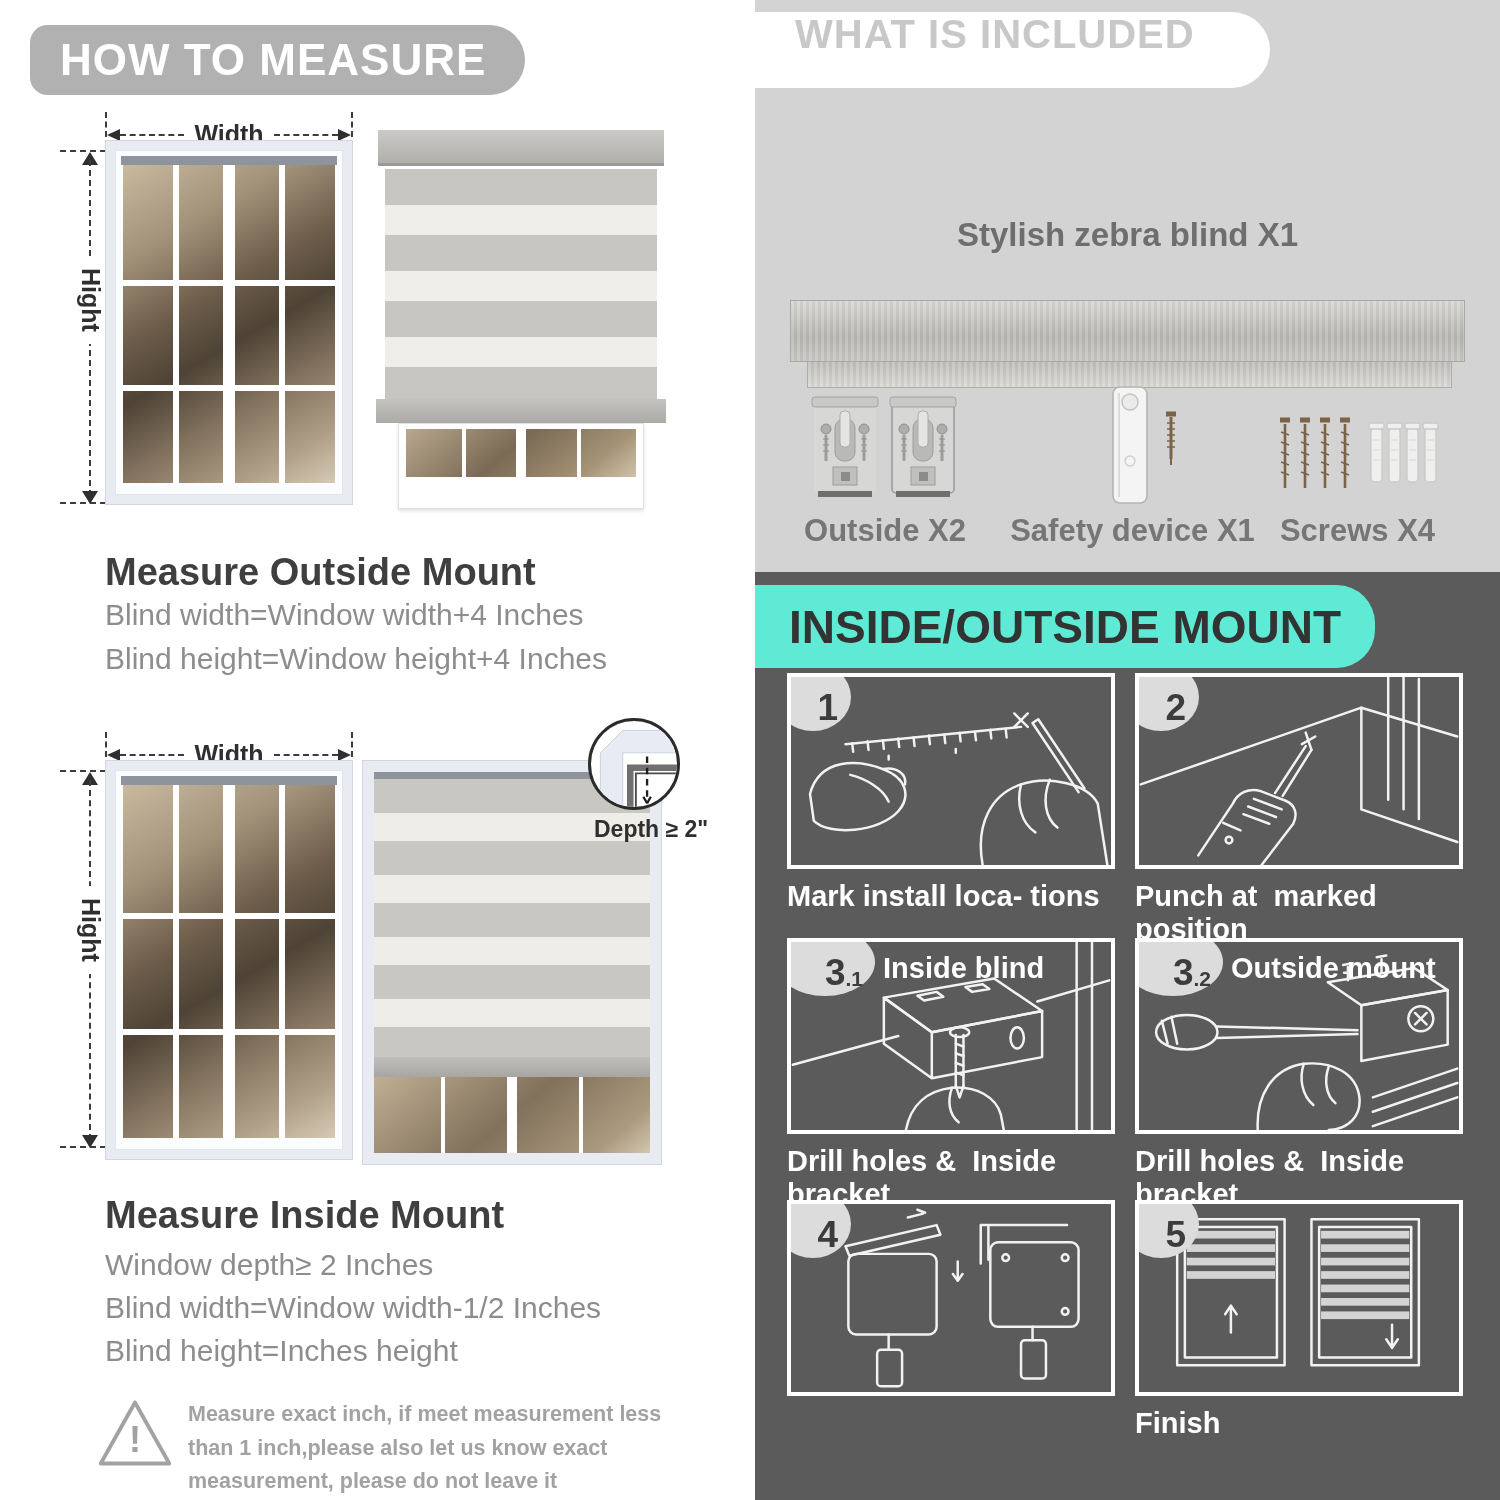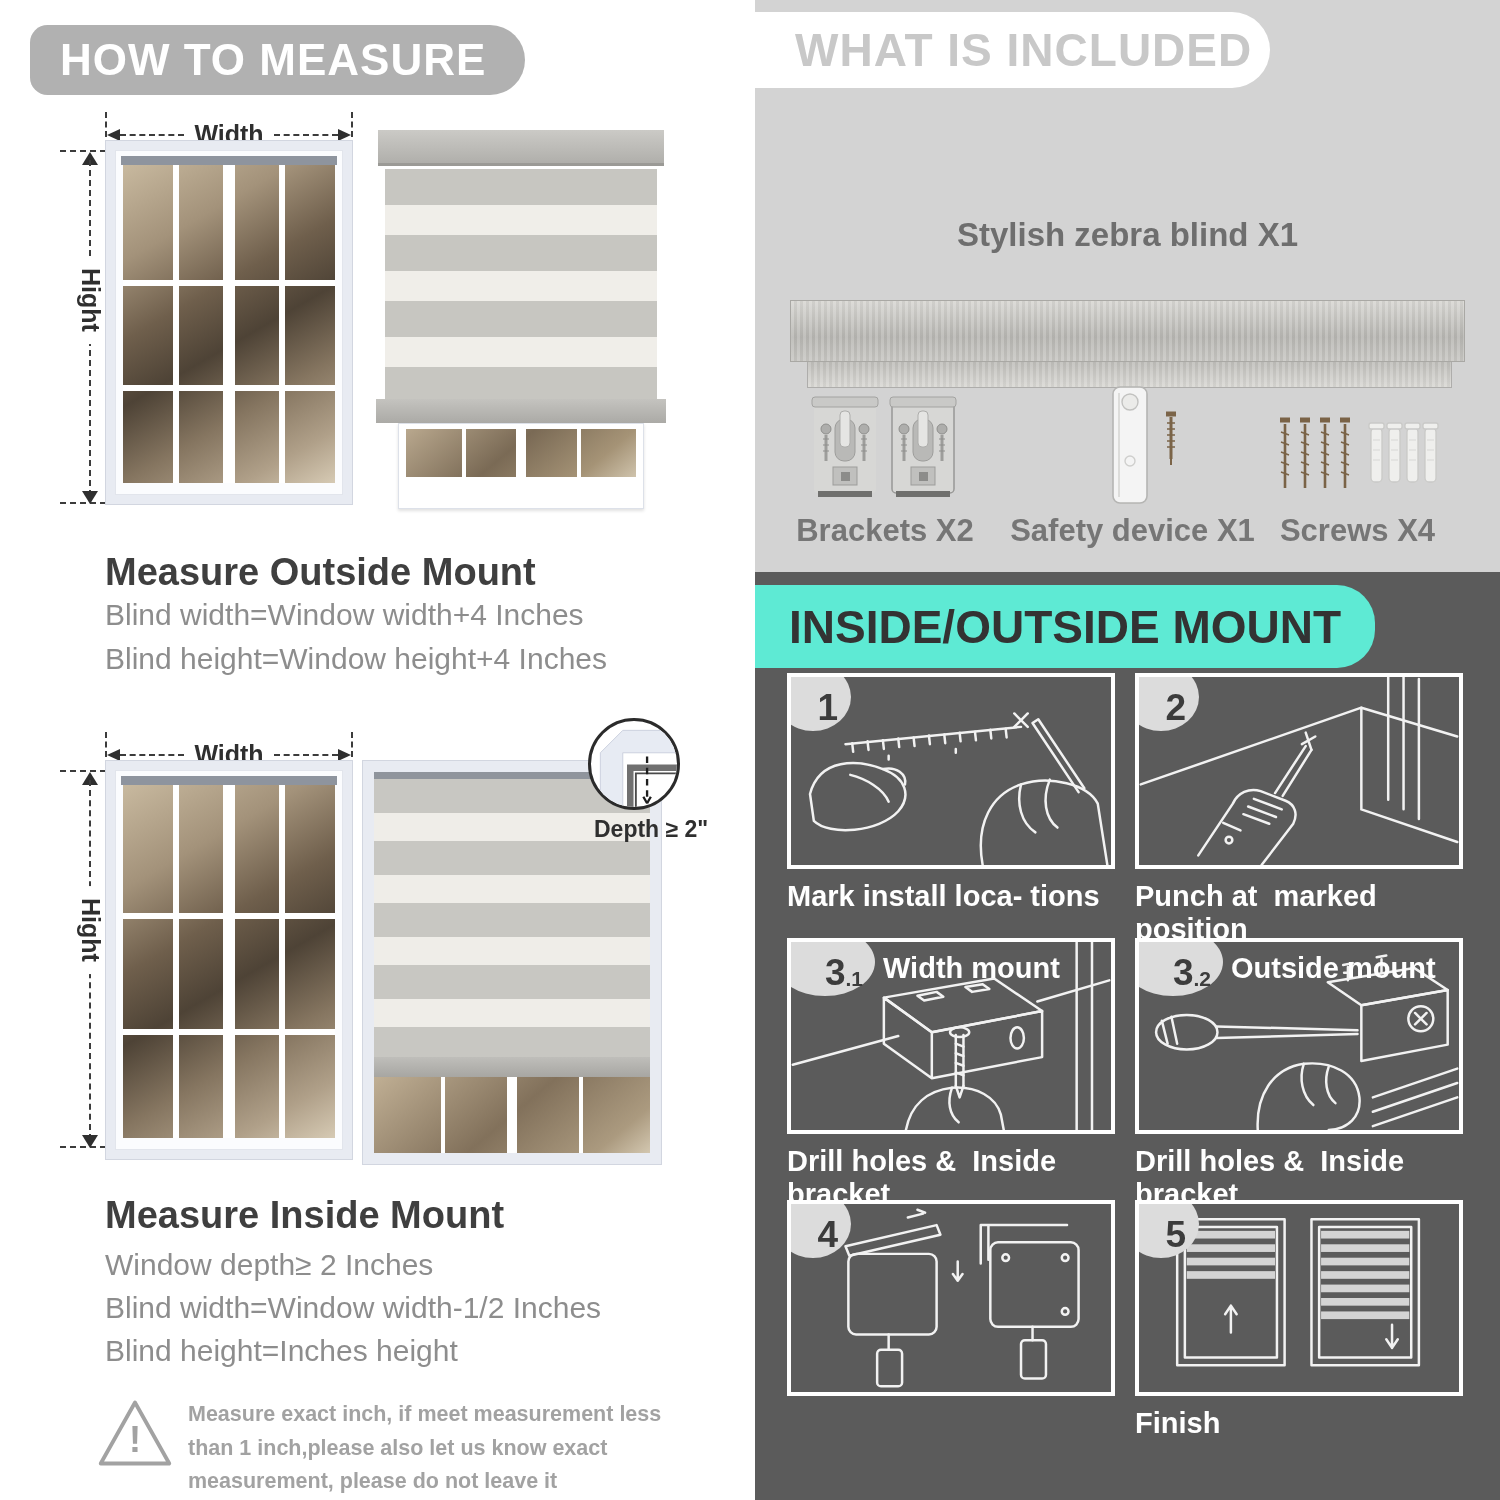--- a/index.html
+++ b/index.html
@@ -81,22 +81,22 @@
   .sec-title { position:absolute; left:105px; font-size:38px; font-weight:bold; color:#3f3f3f; }
   .sec-line { position:absolute; left:105px; font-size:30px; font-weight:normal; color:#8d8d8d; }
 
   .warn-text { position:absolute; left:188px; top:1398px; width:478px;
     font-size:21.5px; line-height:1.56; font-weight:bold; color:#a2a2a2; }
   .warn-icon { position:absolute; left:95px; top:1396px; }
 
   
   .included-panel { position:absolute; left:755px; top:0; width:745px; height:572px; background:#d3d3d3; }
   .inc-pill { position:absolute; left:0; top:12px; width:515px; height:76px; background:#fff;
-    border-radius:0 38px 38px 0; display:flex; align-items:center; padding-left:40px;
-    color:#c8c8c8; font-size:46px; font-weight:bold; letter-spacing:1px; }
+    border-radius:0 38px 38px 0; display:flex; align-items:flex-start; padding-left:40px;
+    color:#c8c8c8; font-size:40px; font-weight:bold; letter-spacing:1px; }
   .product-label { position:absolute; left:0; top:216px; width:100%; text-align:center;
     font-size:33px; font-weight:bold; color:#6e6e6e; }
   .bar-top { position:absolute; left:35px; top:300px; width:675px; height:62px;
     background:
       repeating-linear-gradient(90deg, rgba(255,255,255,.14) 0 3px, rgba(0,0,0,.03) 3px 6px),
       linear-gradient(180deg,#d7d6d2,#b7b6b2 60%,#c7c6c2);
     border:1px solid #a9a8a4; }
   .bar-bottom { position:absolute; left:52px; top:362px; width:645px; height:26px;
     background:
       repeating-linear-gradient(90deg, rgba(255,255,255,.12) 0 3px, rgba(0,0,0,.03) 3px 6px),
@@ -261,21 +261,21 @@
             <circle cx="16" cy="36" r="5" fill="#aeaeac" stroke="#8f8f8d" stroke-width="1"></circle>
             <circle cx="54" cy="36" r="5" fill="#aeaeac" stroke="#8f8f8d" stroke-width="1"></circle>
             <path d="M16,42 v26 M54,42 v26" stroke="#9d9d9b" stroke-width="3" fill="none"></path>
             <path d="M13,46 h6 M13,52 h6 M13,58 h6 M51,46 h6 M51,52 h6 M51,58 h6" stroke="#8f8f8d" stroke-width="1.2" fill="none"></path>
             <rect x="23" y="74" width="24" height="18" fill="#c0c0be" stroke="#9d9d9b" stroke-width="1"></rect>
             <rect x="31" y="79" width="9" height="9" fill="#8c8c8a"></rect>
             <rect x="8" y="98" width="54" height="6" fill="#6f6f6d"></rect>
           </g>
         </svg>
       </div>
-      <div class="item-label">Brackets X2</div>
+      <div class="item-label">Outside X2</div>
     </div>
 
     <div class="item" style="left:1030px; top:385px; width:205px; left:275px;">
       <div class="item-art">
         <svg viewBox="0 0 150 120" width="150" height="120">
           <rect x="55" y="2" width="34" height="116" rx="7" fill="rgba(255,255,255,0.75)" stroke="#b5b5b3" stroke-width="1.6"></rect>
           <path d="M61,8 V112" stroke="#dcdcda" stroke-width="2" fill="none"></path>
           <circle cx="72" cy="17" r="8" fill="#ebebe9" stroke="#c2c2c0" stroke-width="1.4"></circle>
           <circle cx="72" cy="76" r="5" fill="none" stroke="#cfcfcd" stroke-width="1.4"></circle>
           <path d="M113,32 V74" stroke="#7b6448" stroke-width="3" fill="none"></path>
@@ -361,21 +361,21 @@
       </div>
       <div class="caption">Punch at  marked position</div>
     </div>
 
     <div class="step" style="left:32px; top:366px;">
       <div class="step-frame">
         <div class="badge wide">
           <span class="badge-num">3</span>
             <span class="badge-sub">.1</span>
         </div>
-        <div class="inner-label">Width mount</div>
+        <div class="inner-label">Inside blind</div>
         <svg class="art" viewBox="0 0 330 196">
           <path d="M0,128 L110,98 M255,62 L330,40"></path>
           <path d="M296,0 V196 M312,0 V196"></path>
           <path d="M95,58 L210,38 L260,72 L145,94 Z"></path>
           <path d="M130,56 l20,-4 l7,5 l-20,4 Z M180,47 l18,-3 l7,5 l-18,3 Z"></path>
           <path d="M145,94 L260,72 L260,120 L145,142 Z M95,58 L145,94 L145,142 L95,106 Z"></path>
           <ellipse cx="234" cy="100" rx="7" ry="11"></ellipse>
           <ellipse cx="174" cy="94" rx="10" ry="5"></ellipse>
           <path d="M170,97 V150 M178,97 V150"></path>
           <path d="M170,106 l8,3 M170,116 l8,3 M170,126 l8,3 M170,136 l8,3"></path>

